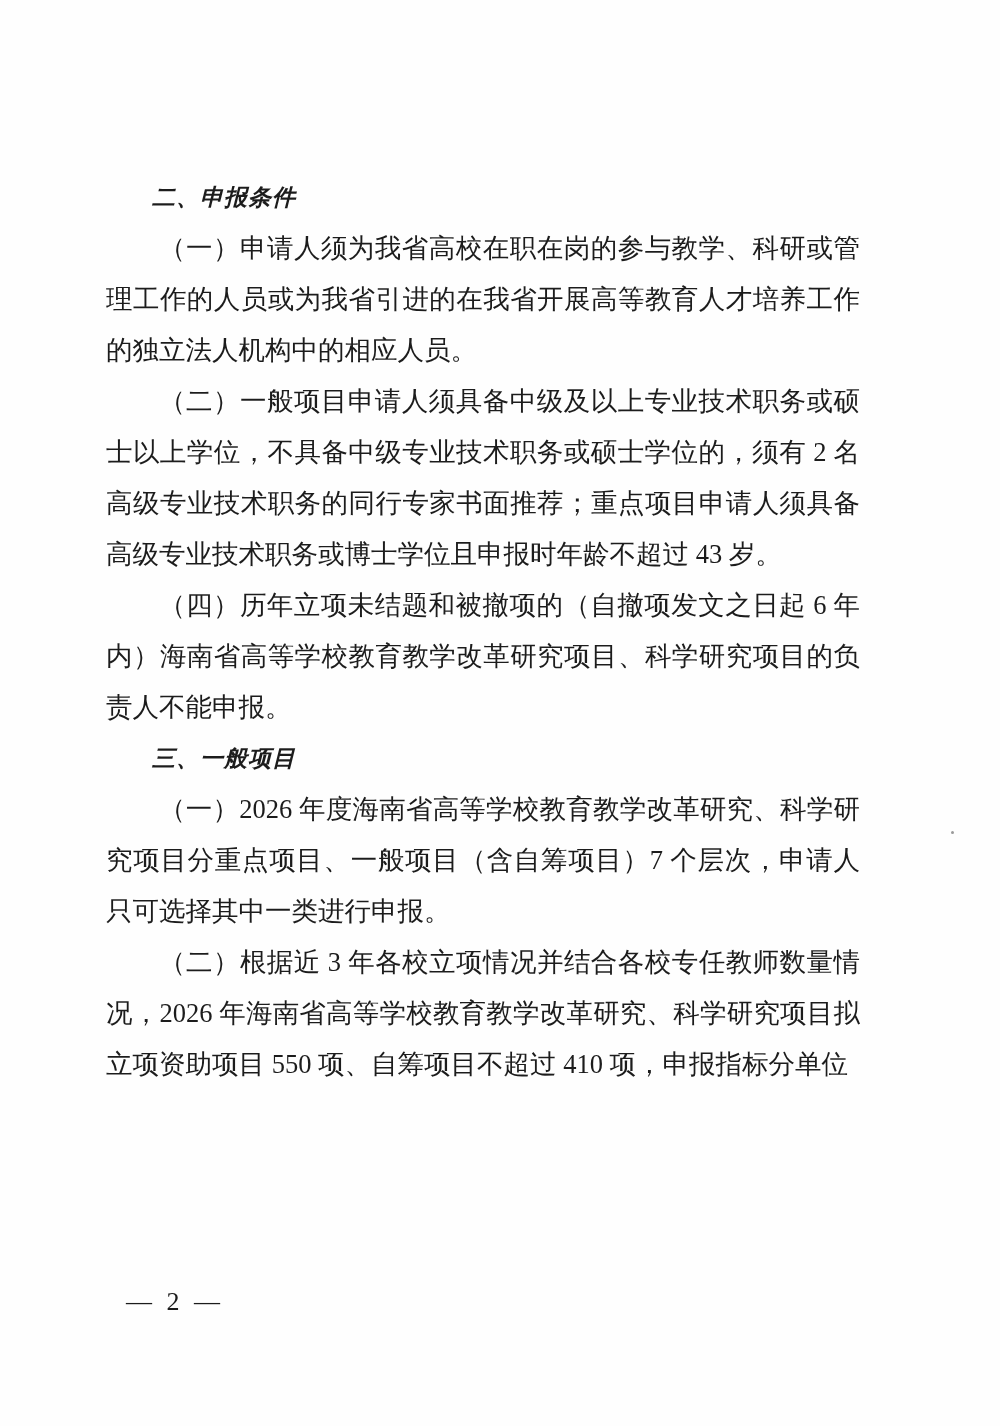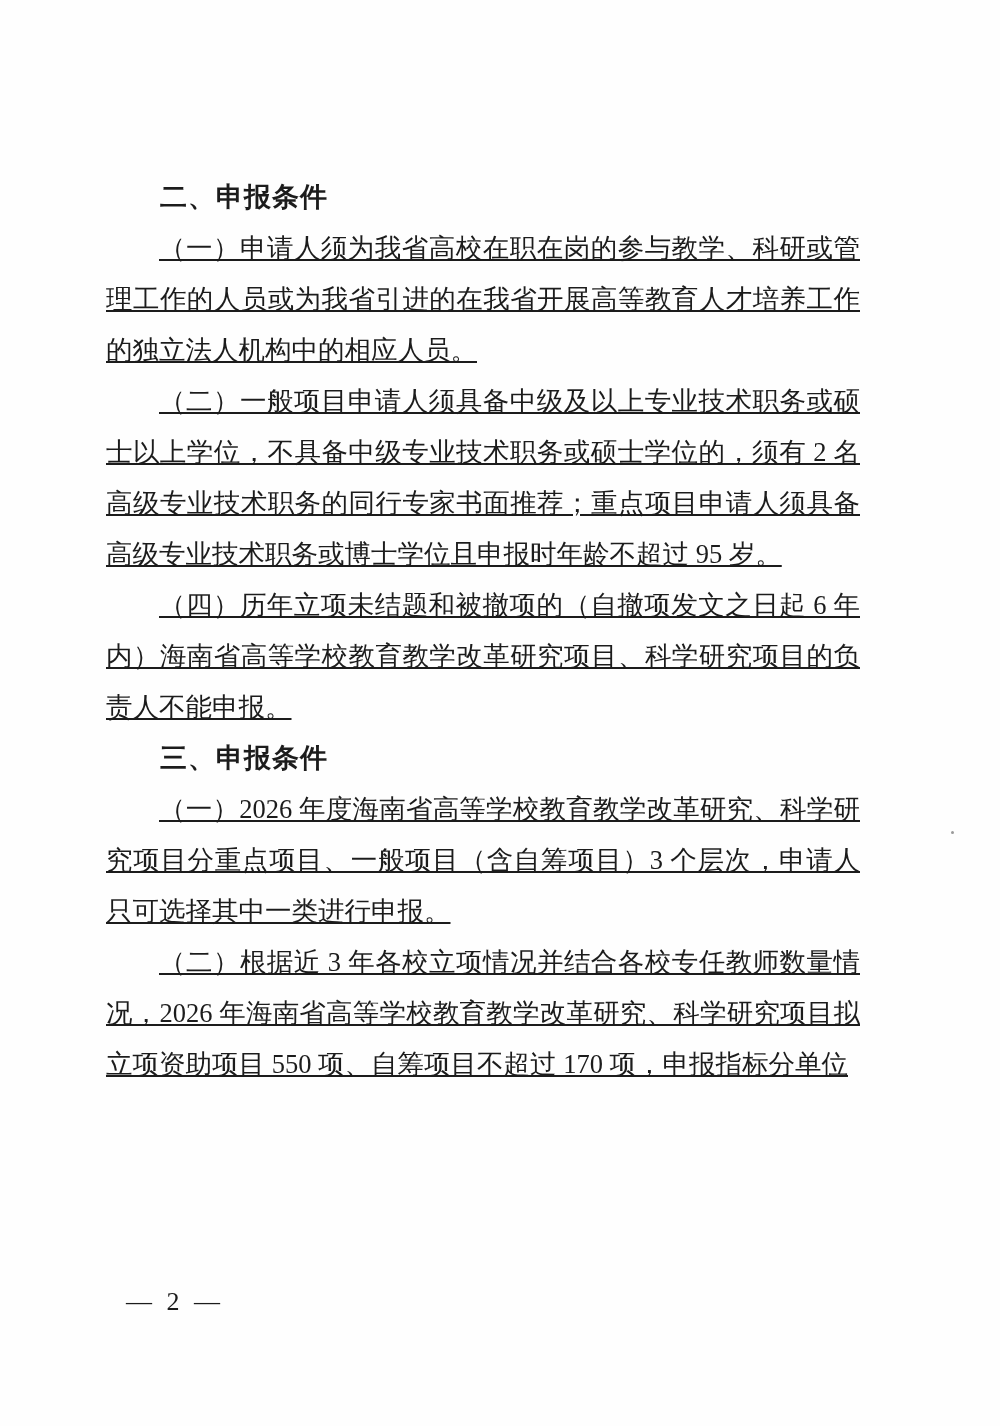--- a/index.html
+++ b/index.html
@@ -27,27 +27,27 @@
     text-justify: inter-ideograph;
     text-align-last: left;
   }
   .doc-body h2, .doc-body p {
     margin: 0;
     padding: 0;
   }
   .doc-heading {
     font-family: "Liberation Sans", "DejaVu Sans", sans-serif;
     font-weight: 700;
-    font-size: 27px;
+    font-size: 23px;
     text-indent: 2em;
     letter-spacing: 1px;
+    font-style: italic;
   }
   .doc-para {
     text-indent: 2em;
-    text-decoration: underline;
   }
   .page-number {
     position: absolute;
     left: 126px;
     top: 1283px;
     font-size: 26px;
     line-height: 38px;
     letter-spacing: 4px;
     color: #1c1c1c;
     font-family: "Liberation Serif", "DejaVu Serif", serif;
@@ -65,30 +65,30 @@
 </head>
 <body>
 
 <div class="page">
 
   <main class="doc-body">
     <h2 class="doc-heading">二、申报条件</h2>
 
     <p class="doc-para">（一）申请人须为我省高校在职在岗的参与教学、科研或管理工作的人员或为我省引进的在我省开展高等教育人才培养工作的独立法人机构中的相应人员。</p>
 
-    <p class="doc-para">（二）一般项目申请人须具备中级及以上专业技术职务或硕士以上学位，不具备中级专业技术职务或硕士学位的，须有 2 名高级专业技术职务的同行专家书面推荐；重点项目申请人须具备高级专业技术职务或博士学位且申报时年龄不超过 95 岁。</p>
+    <p class="doc-para">（二）一般项目申请人须具备中级及以上专业技术职务或硕士以上学位，不具备中级专业技术职务或硕士学位的，须有 2 名高级专业技术职务的同行专家书面推荐；重点项目申请人须具备高级专业技术职务或博士学位且申报时年龄不超过 43 岁。</p>
 
 
     <p class="doc-para">（四）历年立项未结题和被撤项的（自撤项发文之日起 6 年内）海南省高等学校教育教学改革研究项目、科学研究项目的负责人不能申报。</p>
 
 
-    <h2 class="doc-heading">三、申报条件</h2>
+    <h2 class="doc-heading">三、一般项目</h2>
 
-    <p class="doc-para">（一）2026 年度海南省高等学校教育教学改革研究、科学研究项目分重点项目、一般项目（含自筹项目）3 个层次，申请人只可选择其中一类进行申报。</p>
+    <p class="doc-para">（一）2026 年度海南省高等学校教育教学改革研究、科学研究项目分重点项目、一般项目（含自筹项目）7 个层次，申请人只可选择其中一类进行申报。</p>
 
-    <p class="doc-para">（二）根据近 3 年各校立项情况并结合各校专任教师数量情况，2026 年海南省高等学校教育教学改革研究、科学研究项目拟立项资助项目 550 项、自筹项目不超过 170 项，申报指标分单位</p>
+    <p class="doc-para">（二）根据近 3 年各校立项情况并结合各校专任教师数量情况，2026 年海南省高等学校教育教学改革研究、科学研究项目拟立项资助项目 550 项、自筹项目不超过 410 项，申报指标分单位</p>
   </main>
 
   <div class="page-number">— 2 —</div>
 
   <div class="speck"></div>
 
 </div>
 
 </body></html>

